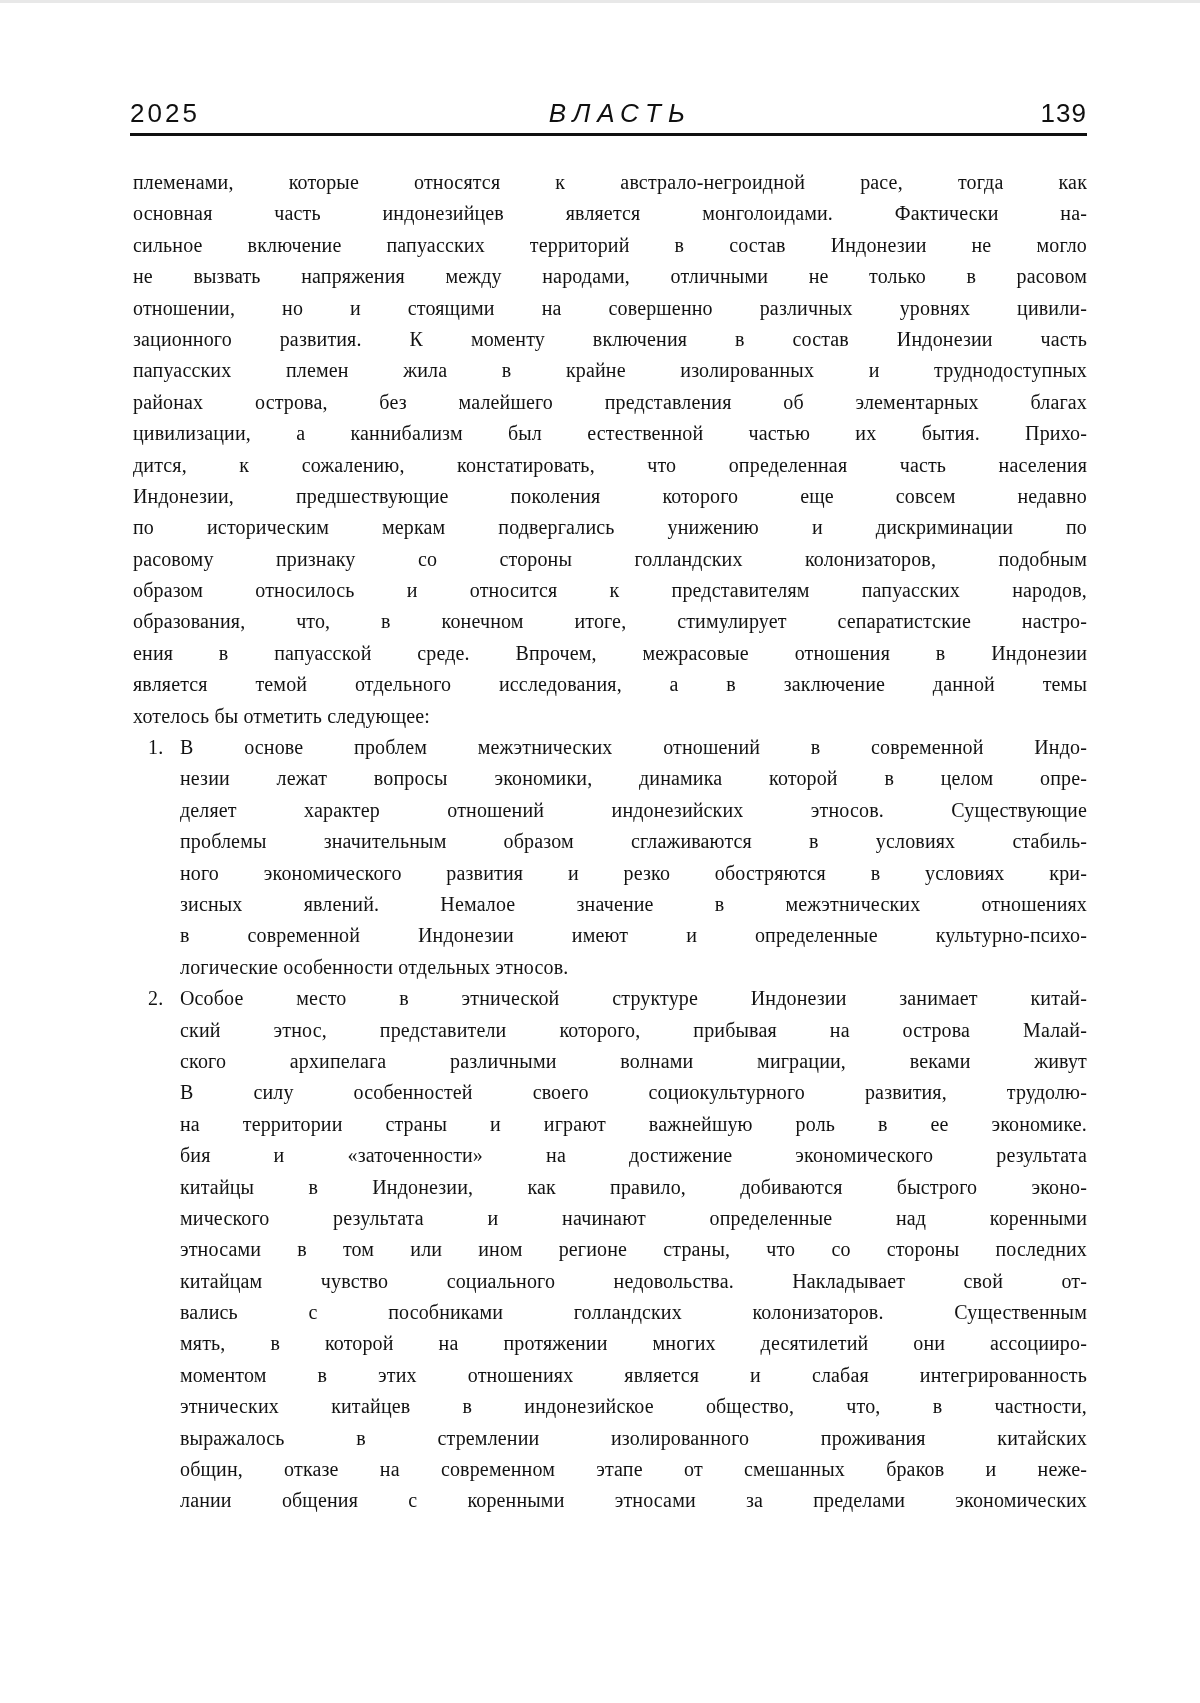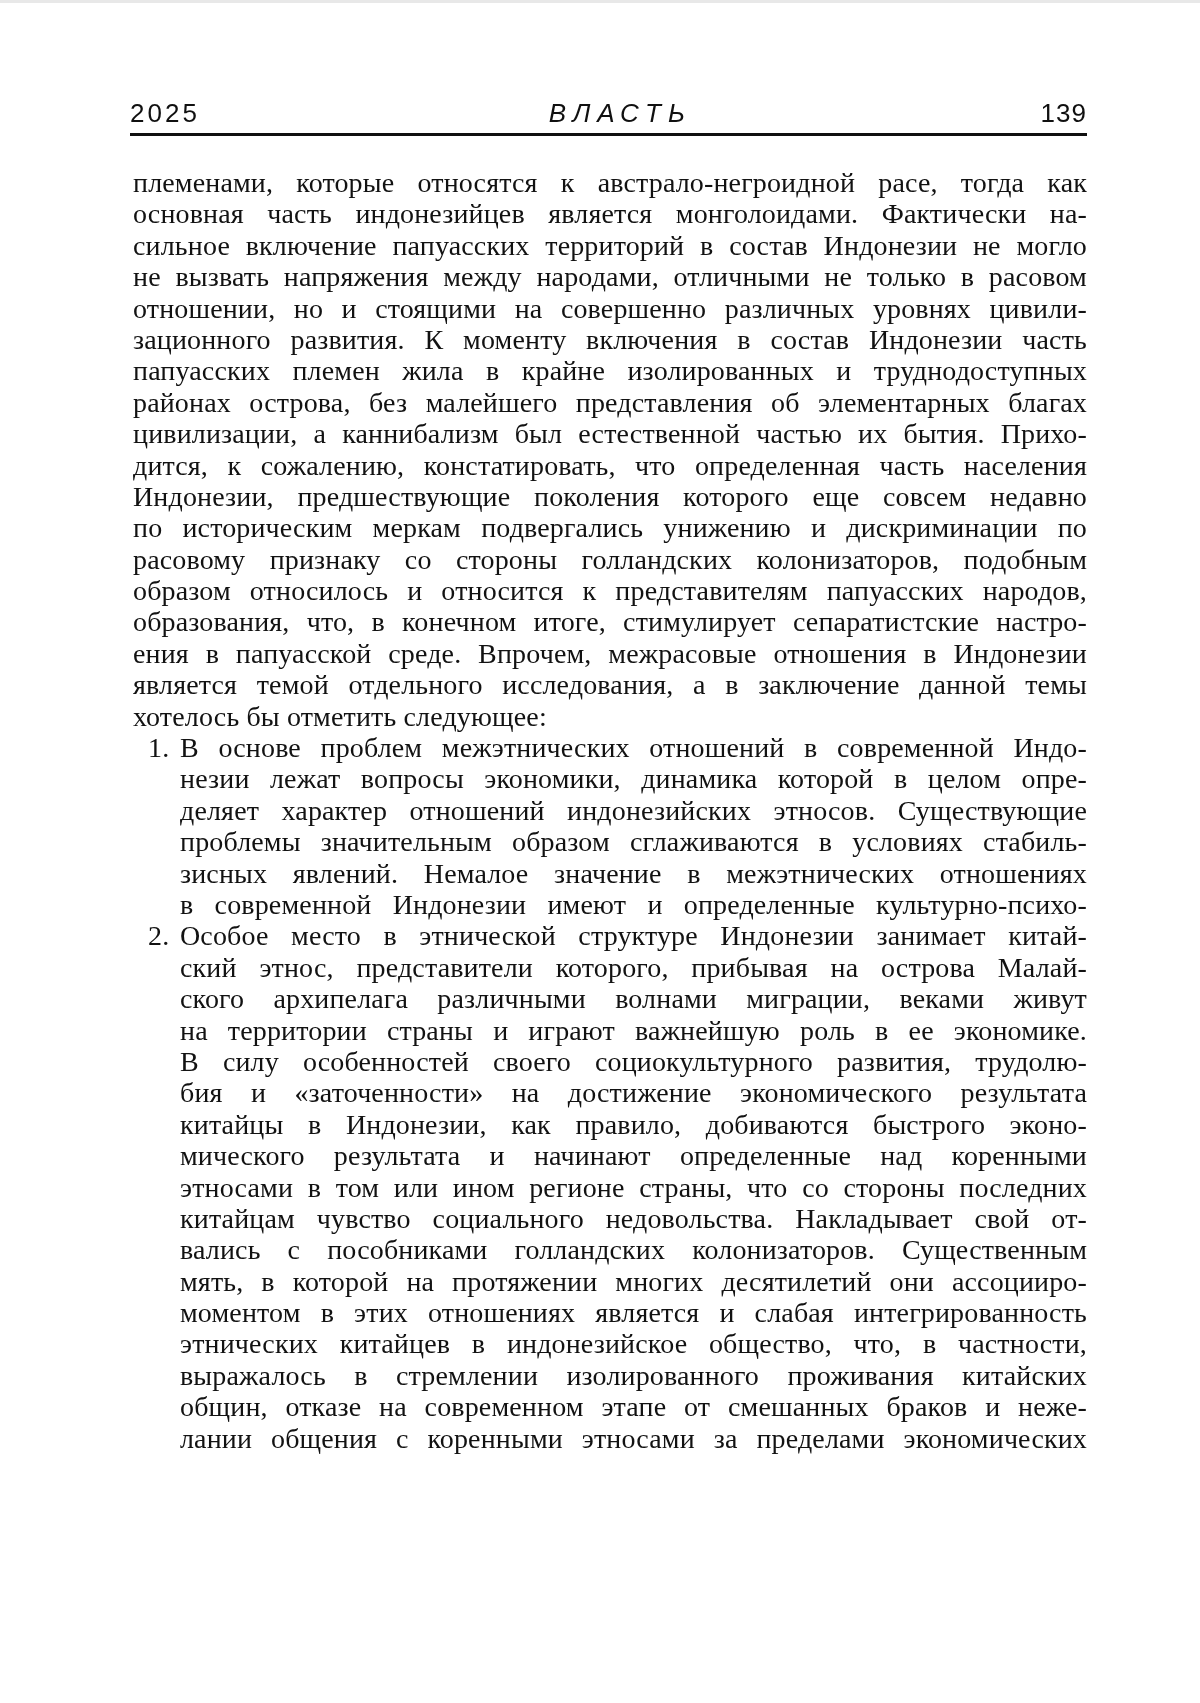--- a/index.html
+++ b/index.html
@@ -34,21 +34,21 @@
   .running-header .journal { letter-spacing: 7px; font-style: italic; }
   .running-header .pagenum { letter-spacing: 1px; text-align: center; }
 
   
   .article-body {
     position: absolute;
     left: 133px;
     top: 164px;
     width: 954px;
     font-family: "Liberation Serif", "DejaVu Serif", serif;
-    font-size: 28px;
+    font-size: 20px;
     line-height: 31.4px;
     letter-spacing: 0.15px;
     color: #121212;
   }
   .line {
     text-align: justify;
     text-align-last: justify;
     white-space: normal;
     height: 31.4px;
     overflow: visible;
@@ -97,32 +97,34 @@
         <div class="line no-stretch">хотелось бы отметить следующее:</div>
       </div>
     <div class="numbered-list">
         <div class="list-item">
           <span class="marker">1.</span>
           <div class="item-lines">
             <div class="line">В основе проблем межэтнических отношений в современной Индо-</div>
             <div class="line">незии лежат вопросы экономики, динамика которой в целом опре-</div>
             <div class="line">деляет характер отношений индонезийских этносов. Существующие</div>
             <div class="line">проблемы значительным образом сглаживаются в условиях стабиль-</div>
+            <div class="line">ного экономического развития и резко обостряются в условиях кри-</div>
             <div class="line">зисных явлений. Немалое значение в межэтнических отношениях</div>
             <div class="line">в современной Индонезии имеют и определенные культурно-психо-</div>
+            <div class="line no-stretch">логические особенности отдельных этносов.</div>
           </div>
         </div>
         <div class="list-item">
           <span class="marker">2.</span>
           <div class="item-lines">
             <div class="line">Особое место в этнической структуре Индонезии занимает китай-</div>
             <div class="line">ский этнос, представители которого, прибывая на острова Малай-</div>
             <div class="line">ского архипелага различными волнами миграции, веками живут</div>
+            <div class="line">В силу особенностей своего социокультурного развития, трудолю-</div>
             <div class="line">на территории страны и играют важнейшую роль в ее экономике.</div>
-            <div class="line">В силу особенностей своего социокультурного развития, трудолю-</div>
             <div class="line">бия и «заточенности» на достижение экономического результата</div>
             <div class="line">китайцы в Индонезии, как правило, добиваются быстрого эконо-</div>
             <div class="line">мического результата и начинают определенные над коренными</div>
             <div class="line">этносами в том или ином регионе страны, что со стороны последних</div>
             <div class="line">китайцам чувство социального недовольства. Накладывает свой от-</div>
             <div class="line">вались с пособниками голландских колонизаторов. Существенным</div>
             <div class="line">мять, в которой на протяжении многих десятилетий они ассоцииро-</div>
             <div class="line">моментом в этих отношениях является и слабая интегрированность</div>
             <div class="line">этнических китайцев в индонезийское общество, что, в частности,</div>
             <div class="line">выражалось в стремлении изолированного проживания китайских</div>

